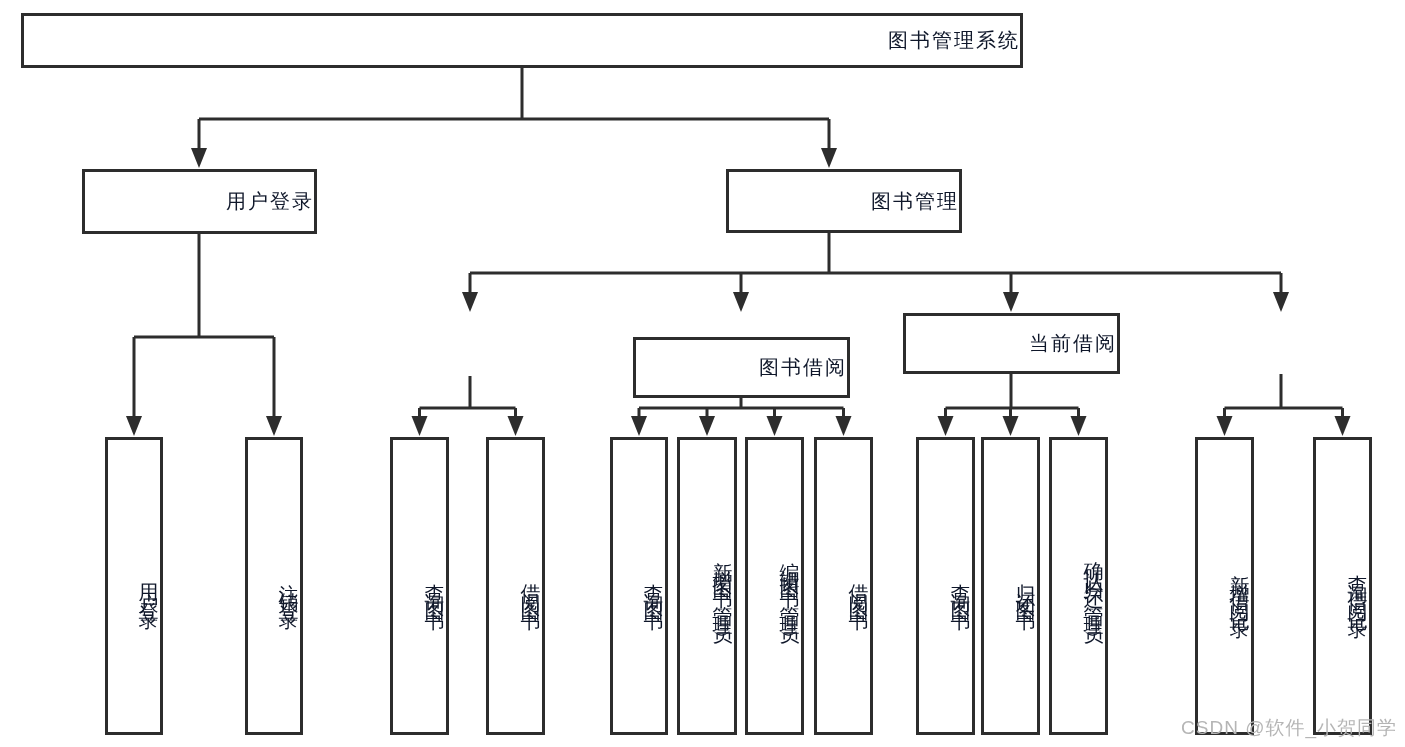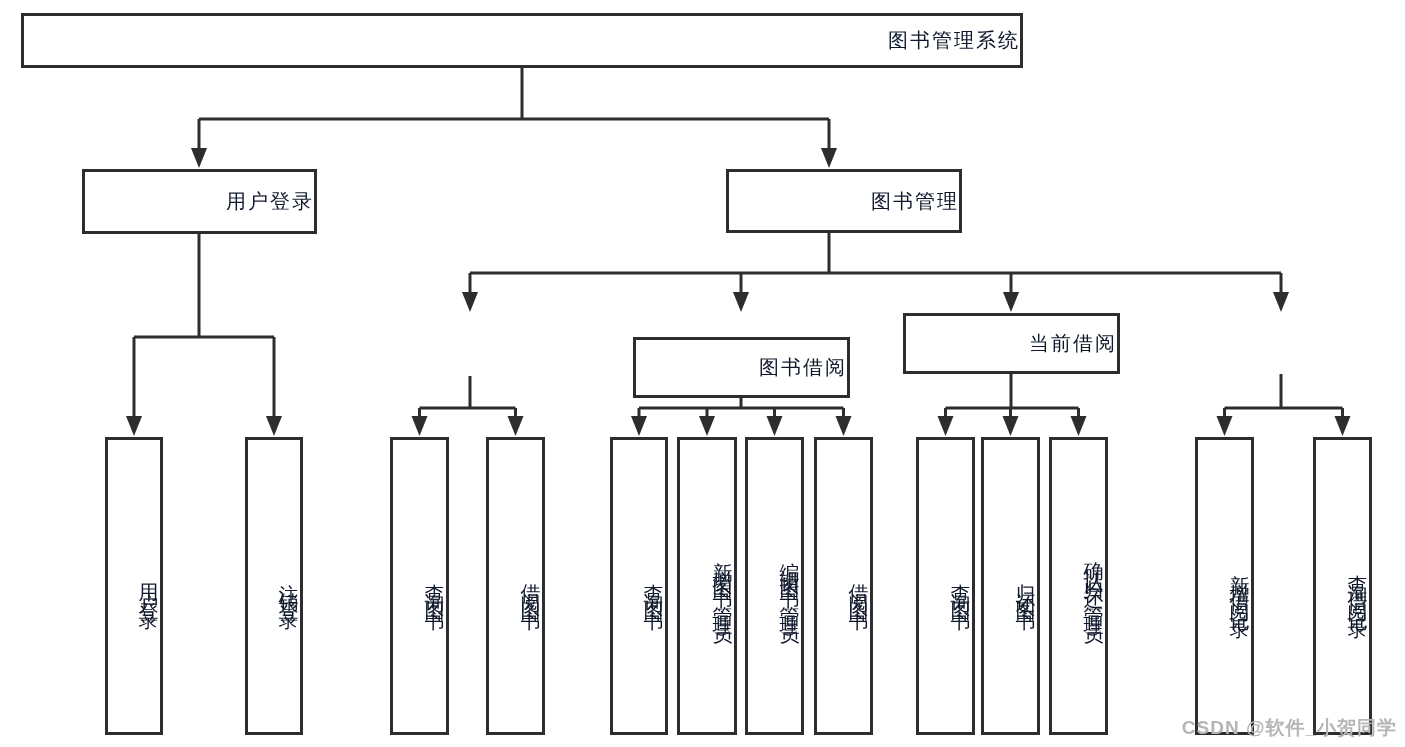--- a/index.html
+++ b/index.html
@@ -49,21 +49,20 @@
     font-size: 20px;
   }
   #watermark {
     position: absolute;
     right: 8px;
     bottom: 6px;
     color: #b5b5b5;
     font-size: 19px;
     letter-spacing: 1px;
     white-space: nowrap;
-    font-weight: bold;
   }
 </style>
 </head>
 <body>
 
 <div id="canvas">
 
   <svg id="edges" viewBox="0 0 1405 747" xmlns="http://www.w3.org/2000/svg">
     <g stroke="#2d2d2d" stroke-width="3" fill="none">
       <path d="M522,68 V119 M199,119 H829 M199,119 V150 M829,119 V150"></path>

